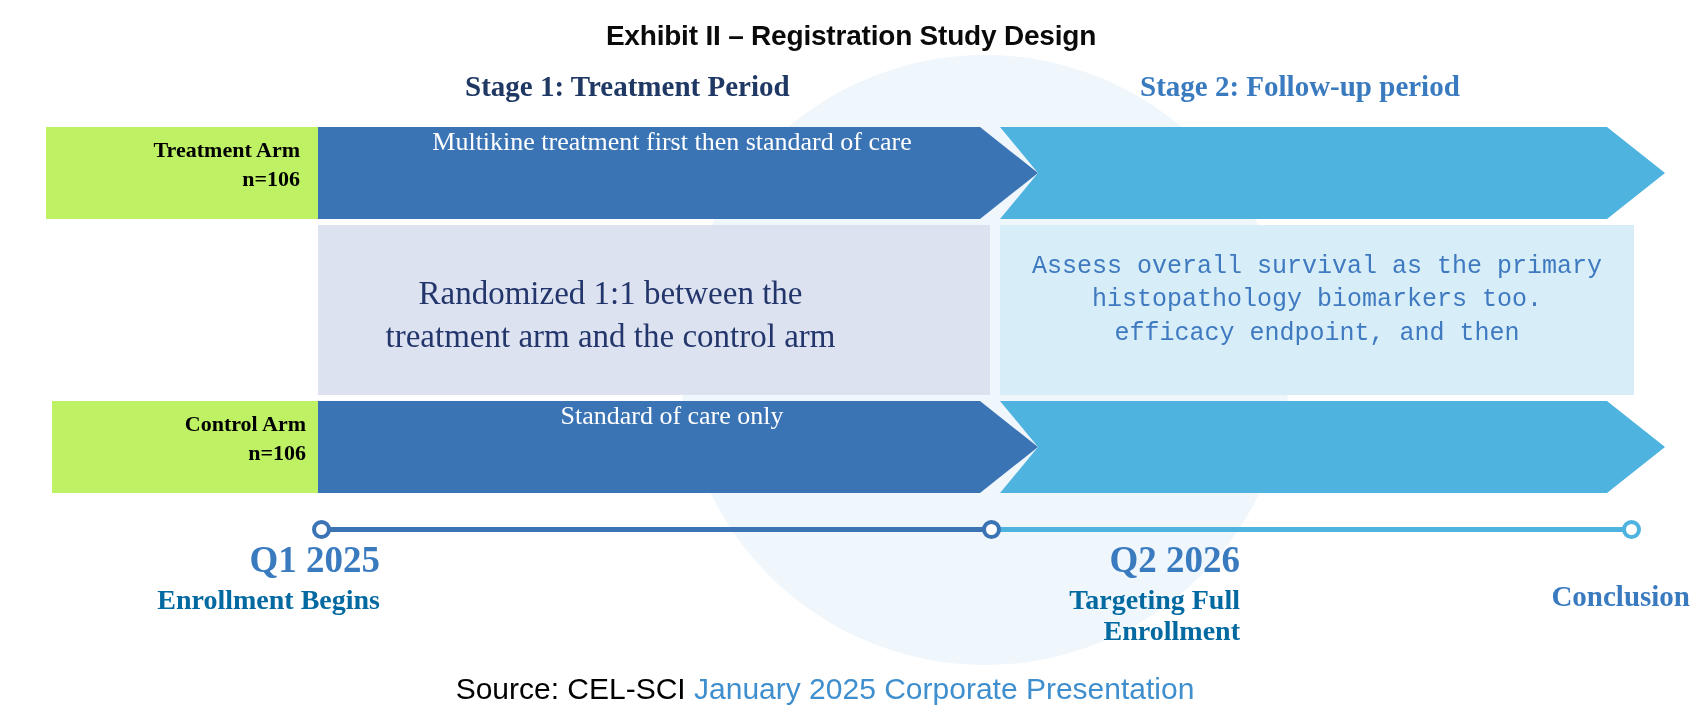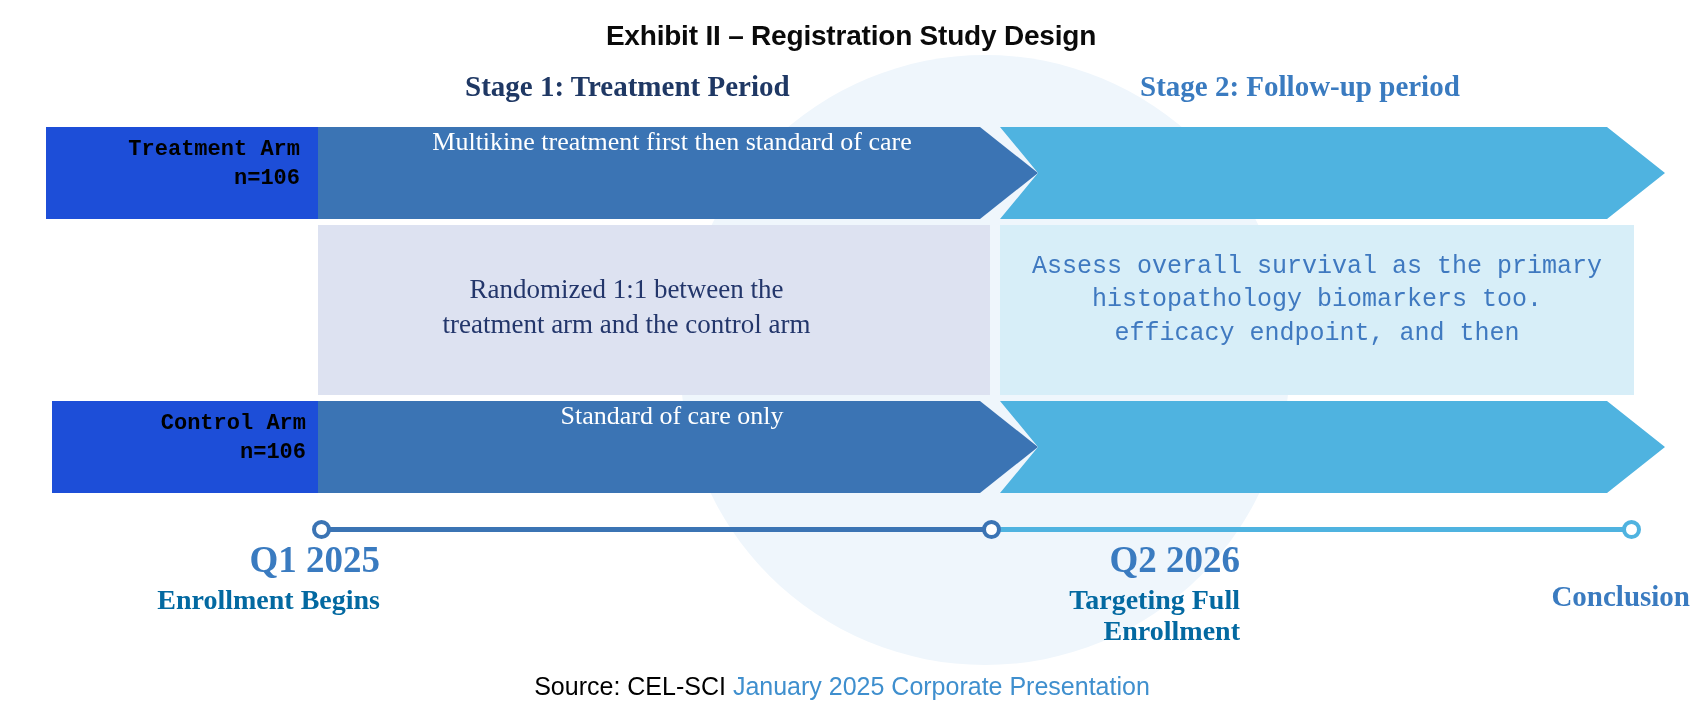--- a/index.html
+++ b/index.html
@@ -61,22 +61,22 @@
   }
   #stage2-header {
     left: 1140px;
     top: 70px;
     color: #3a7bc0;
   }
 
   
   .arm-label {
     position: absolute;
-    background: #1d4ed8;
-    font-family: Liberation Mono, monospace;
+    background: #bef264;
+    font-family: Liberation Serif, serif;
     font-weight: bold;
     font-size: 22px;
     color: #000000;
     text-align: right;
     box-sizing: border-box;
     padding: 8px 18px 0 12px;
     line-height: 1.32;
     z-index: 5;
   }
   #treatment-arm-label { left: 46px; top: 127px; width: 272px; height: 92px; }
@@ -92,25 +92,24 @@
     background: #dde2f1;
     z-index: 4;
   }
   #randomize-text {
     position: absolute;
     left: 318px;
     top: 272px;
     width: 585px;
     text-align: center;
     font-family: "Liberation Serif", serif;
-    font-size: 27px;
+    font-size: 33px;
     line-height: 1.30;
     color: #23366b;
     z-index: 5;
-    margin-left: 16px;
   }
 
   
   #assess-band {
     position: absolute;
     left: 1000px;
     top: 225px;
     width: 634px;
     height: 170px;
     background: #d7eef8;
@@ -209,24 +208,23 @@
   #tl-group-3 .tl-caption { color: #3a7bc0; font-size: 29px; margin-top: 0; }
 
   
   #source-line {
     position: absolute;
     left: 0;
     top: 672px;
     width: 1650px;
     text-align: center;
     font-family: "Liberation Sans", sans-serif;
-    font-size: 25px;
+    font-size: 30px;
     color: #000000;
     z-index: 6;
-    padding-left: 17px;
   }
   #source-link { color: #3f8fce; }
 </style>
 </head>
 <body>
 
 <div id="slide">
 
   <div class="watermark"></div>
 

